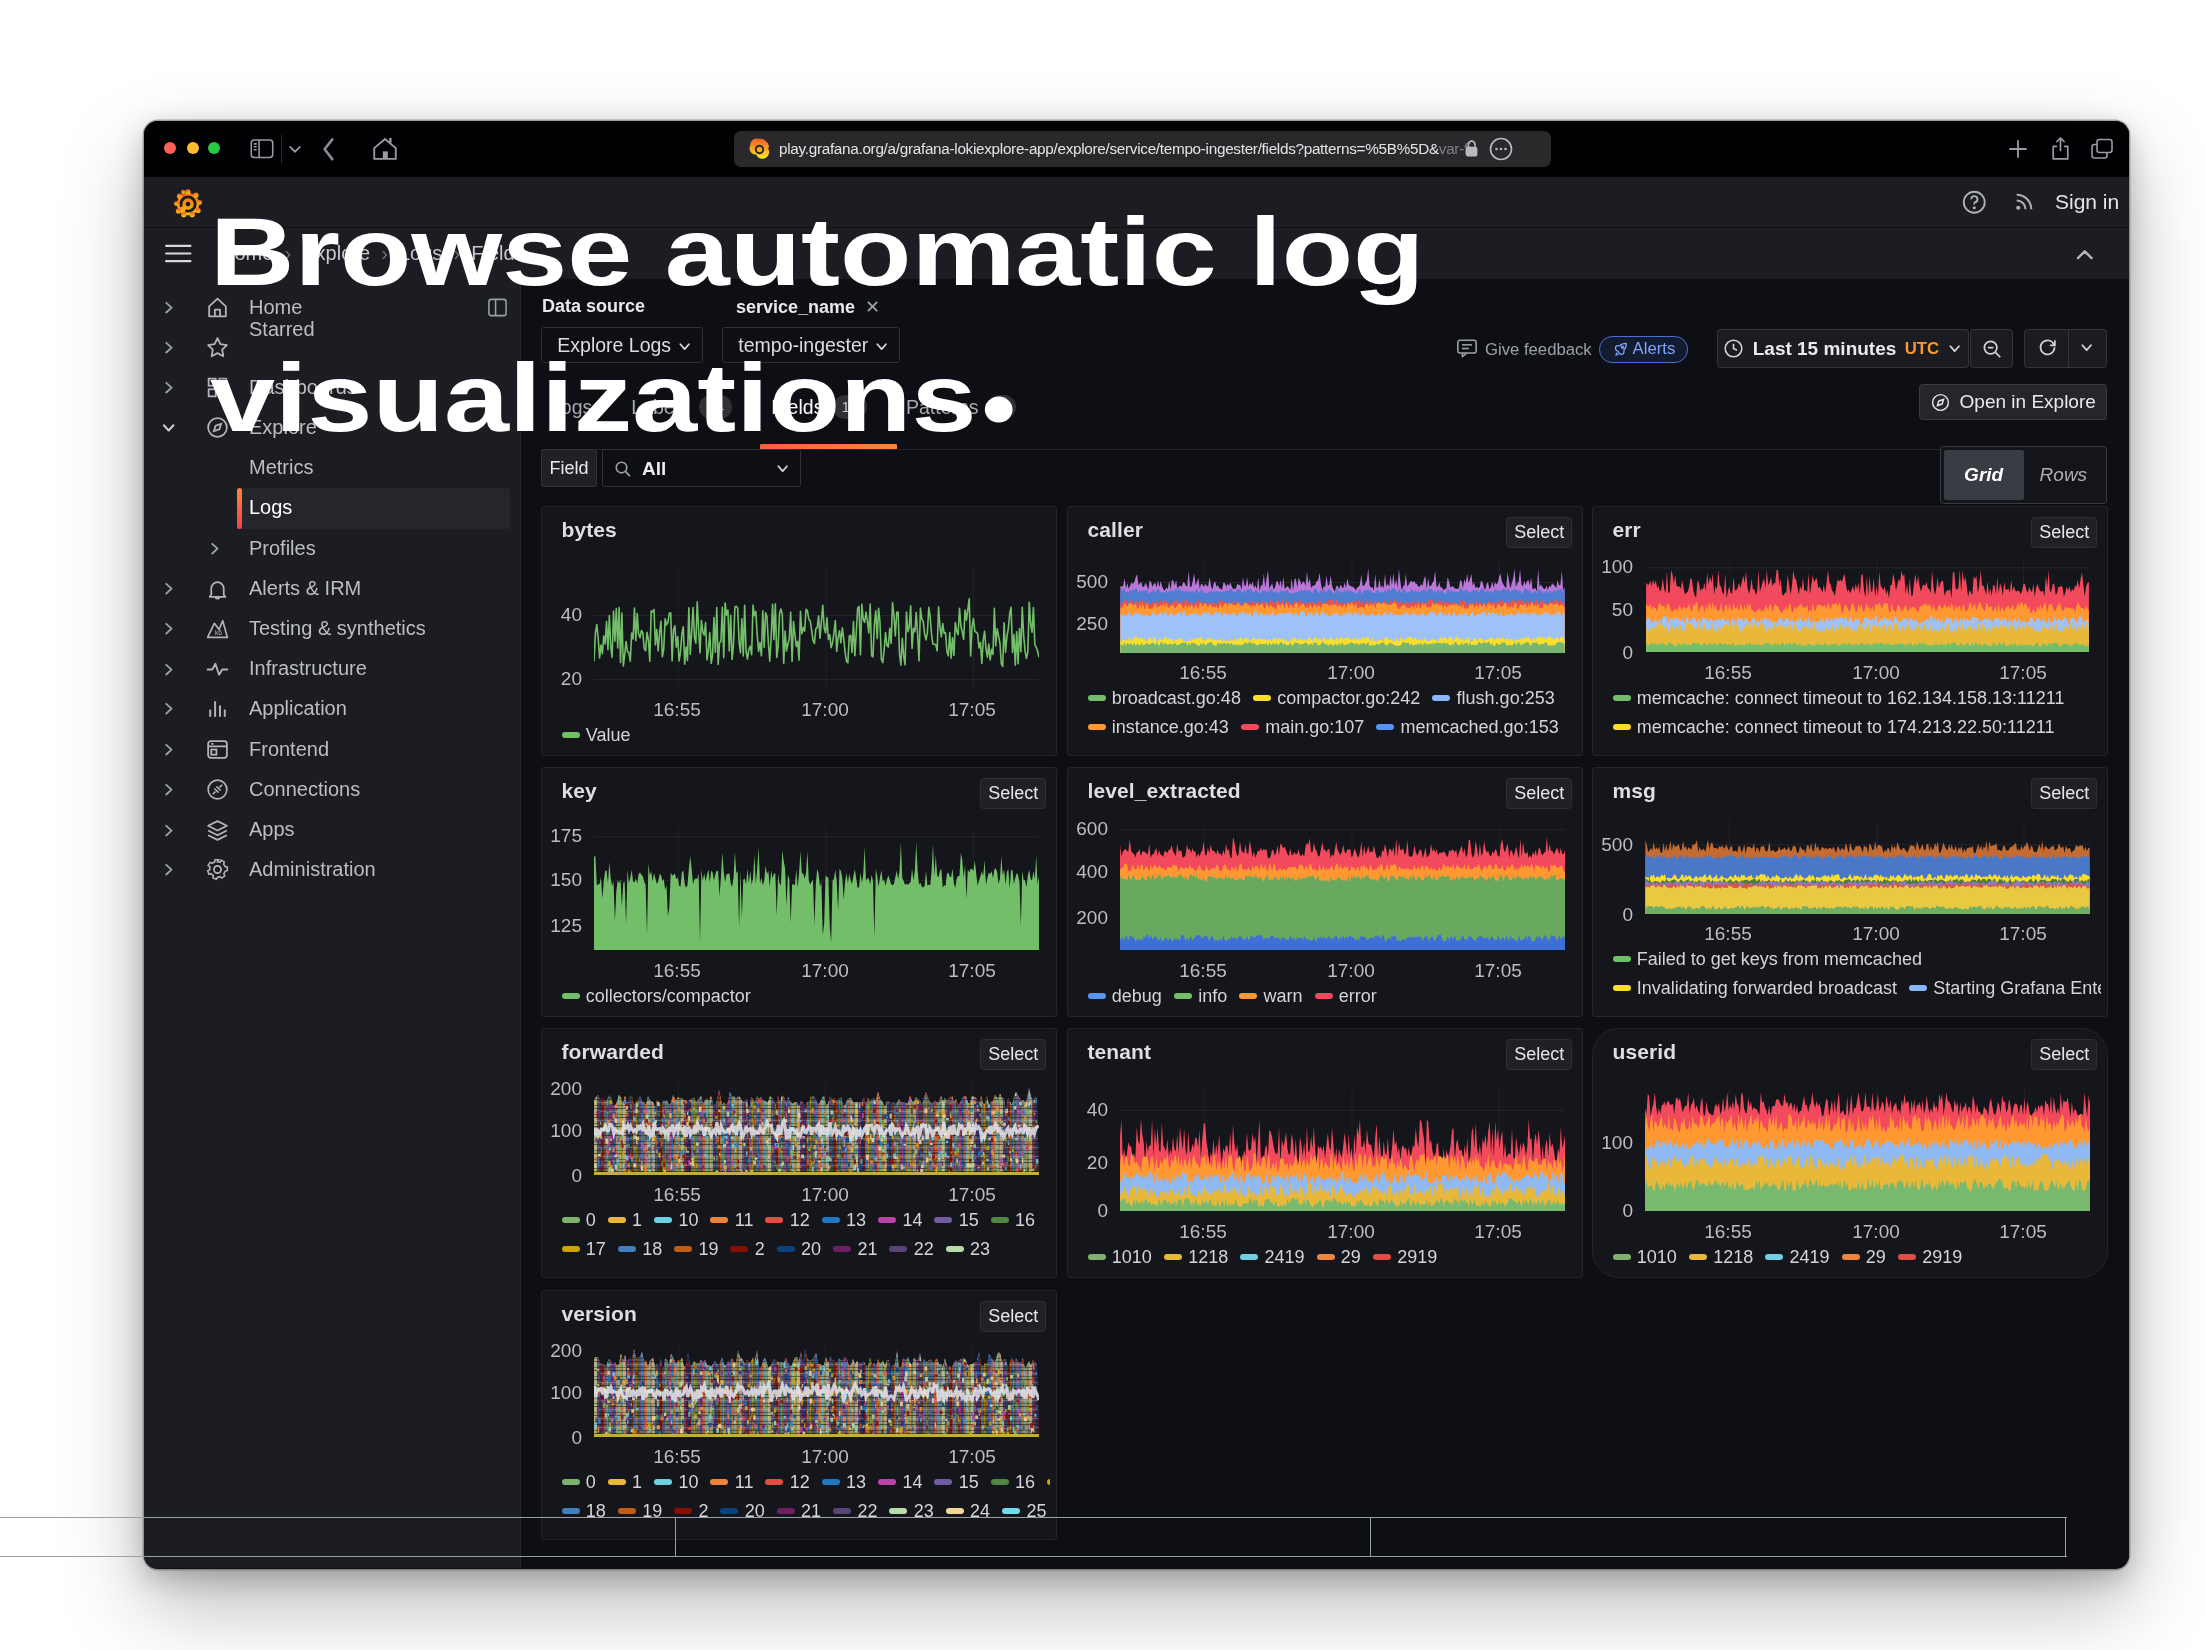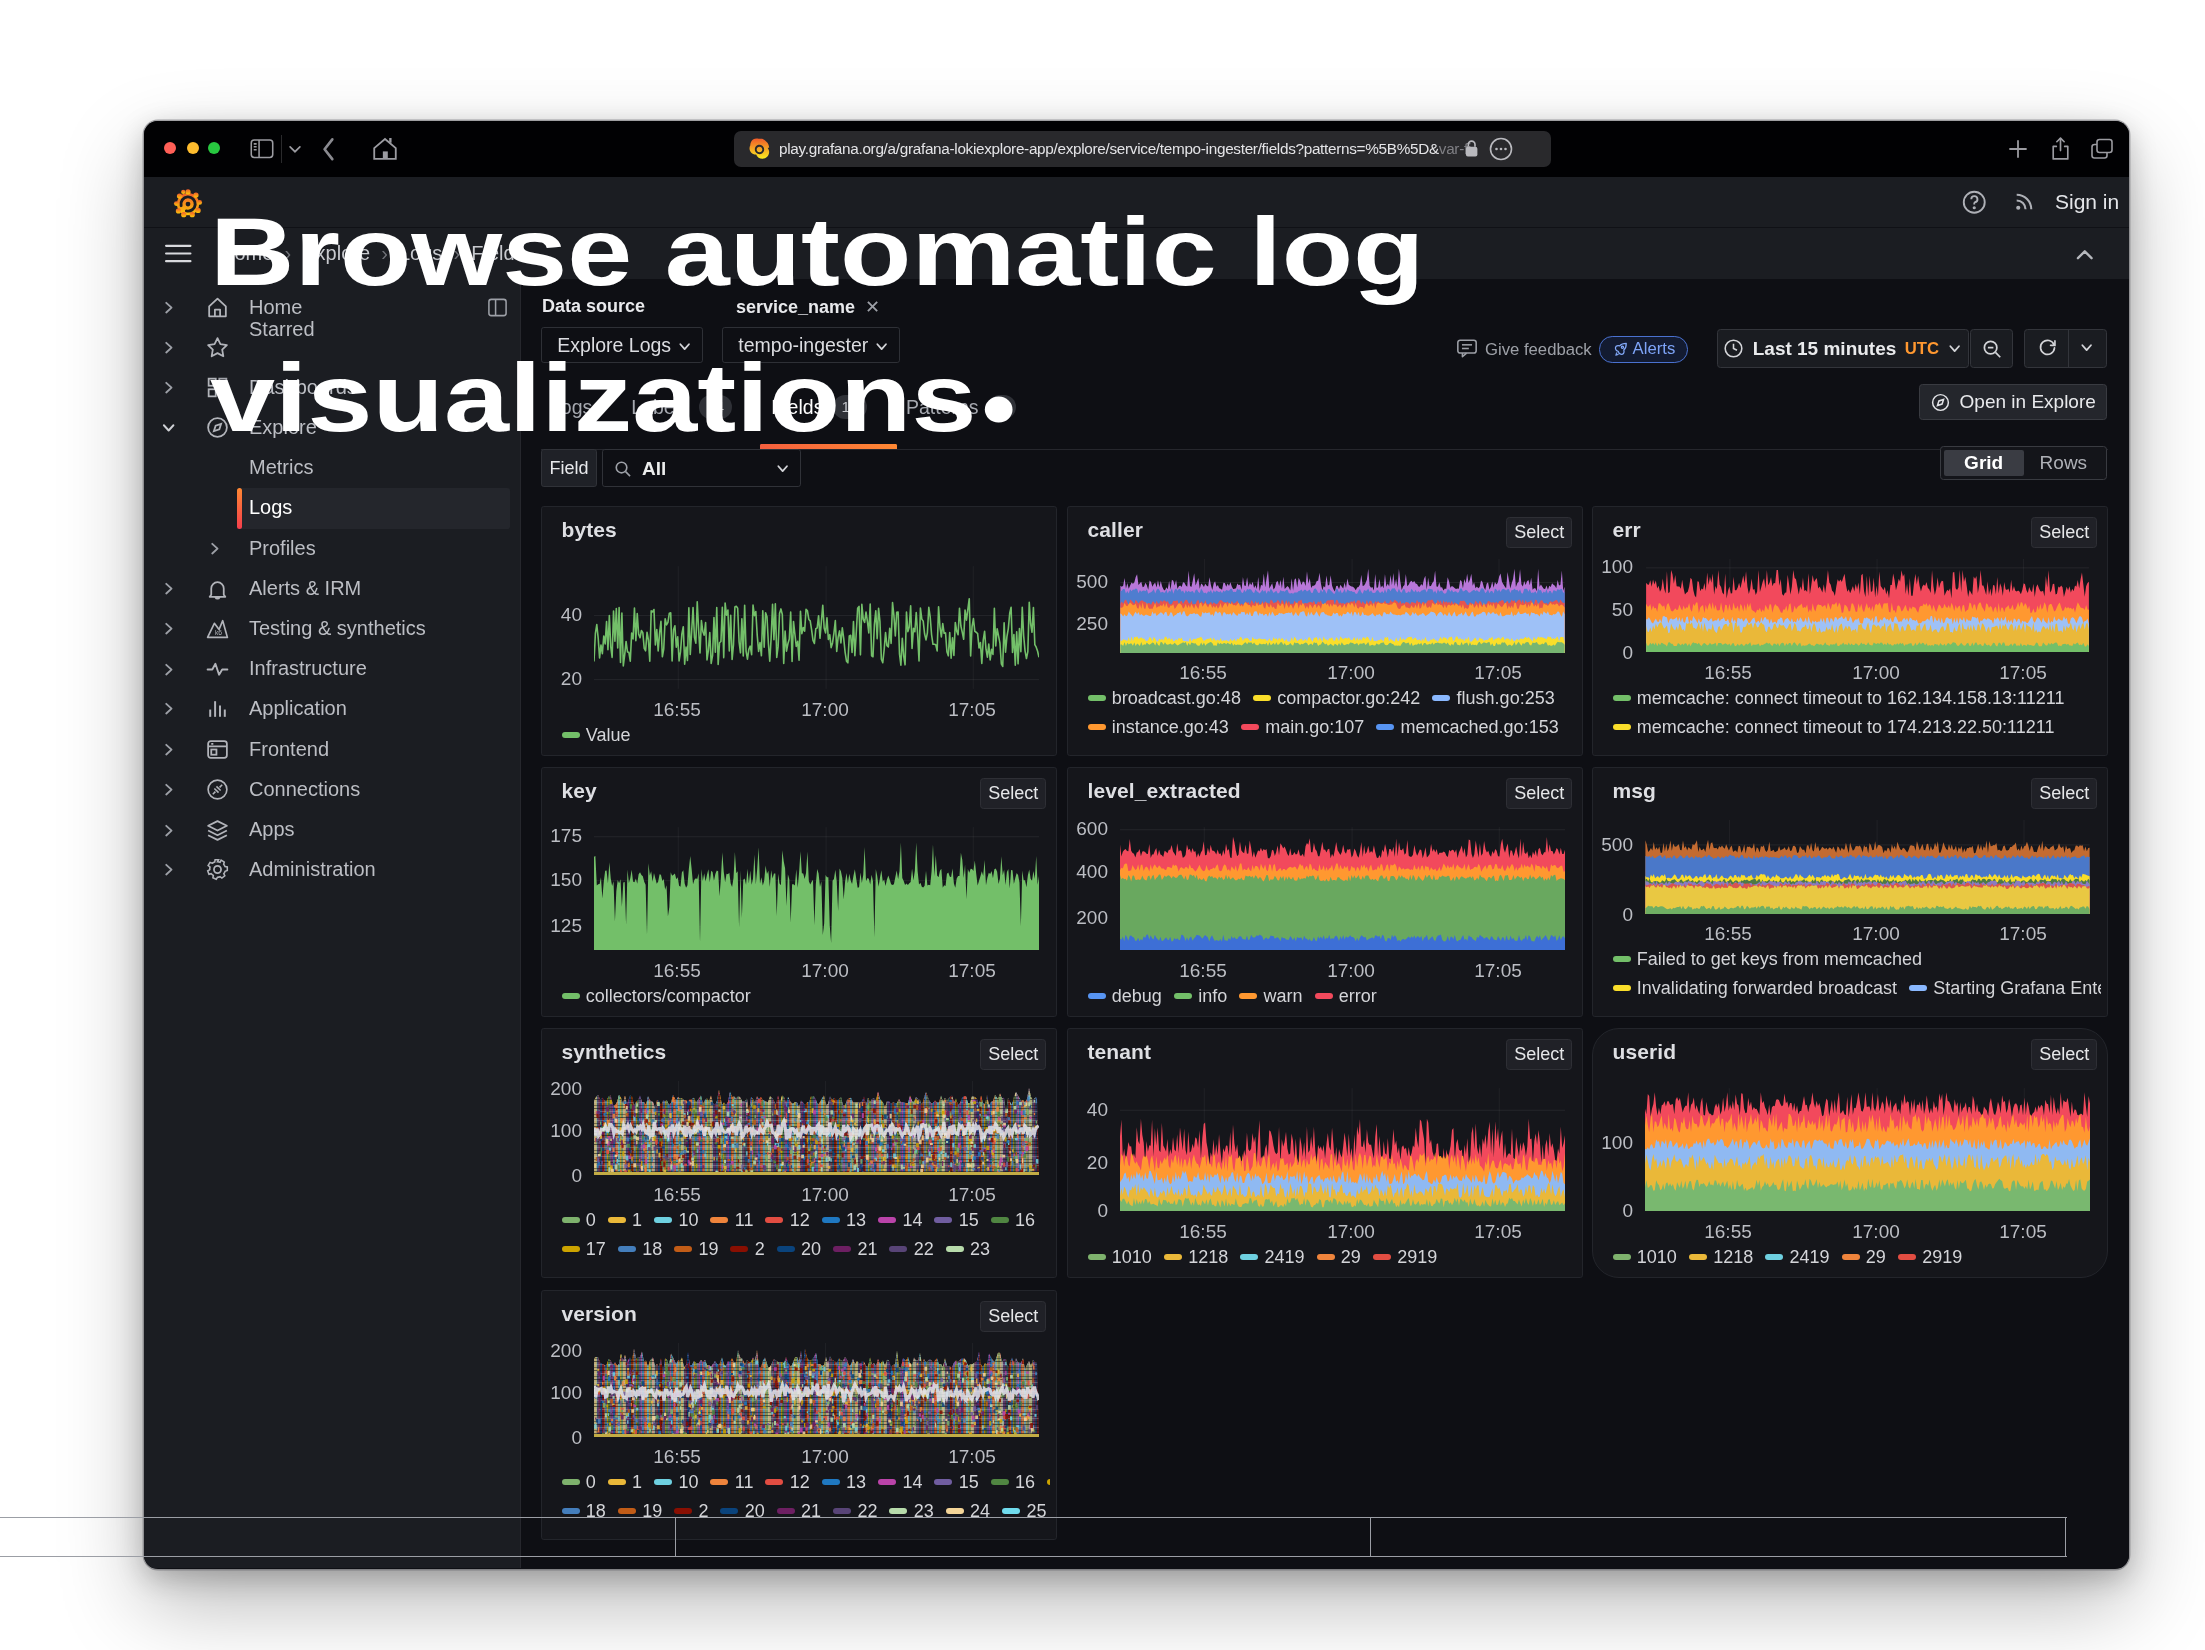--- a/index.html
+++ b/index.html
@@ -330,21 +330,21 @@
       <div style="position:absolute;left:458px;top:328px;width:199px;height:38px;background:#0e0f14;border:0.7px solid #303238;border-radius:2.8px;">
         <span style="position:absolute;left:9.8px;top:9px;"><svg width="19.5" height="19.5" viewBox="0 0 24 24" fill="none" stroke="#9da0a7" stroke-width="2">
             <circle cx="10.5" cy="10.5" r="6.5"></circle>
             <line x1="15.5" y1="15.5" x2="21" y2="21"></line>
           </svg></span>
         <span style="position:absolute;left:39px;top:7.7px;font-size:19px;font-weight:700;color:#eceded;">All</span>
         <span style="position:absolute;right:9.8px;top:11px;"><svg width="15.3" height="15.3" viewBox="0 0 16 16" fill="none" stroke="#d3d4d8" stroke-width="1.9" stroke-linecap="round" stroke-linejoin="round">
             <polyline points="3.5,5.5 8,10.5 12.5,5.5"></polyline>
           </svg></span>
       </div>
-      <div style="position:absolute;left:1796px;top:325px;width:167px;height:34px;background:#14151a;border:0.7px solid #393b41;border-radius:3.5px;display:flex;padding:2.8px;">
+      <div style="position:absolute;left:1796px;top:325px;width:167px;height:58px;background:#14151a;border:0.7px solid #393b41;border-radius:3.5px;display:flex;padding:2.8px;font-style:italic;">
         <span style="flex:1;background:#3a3c43;border-radius:2.1px;display:flex;align-items:center;justify-content:center;font-size:19px;font-weight:700;color:#fff;">Grid</span>
         <span style="flex:1;display:flex;align-items:center;justify-content:center;font-size:19px;color:#aeb0b6;">Rows</span>
       </div>
       <div class="panel" style="left:397px;top:385px;">
         <div class="ptitle">bytes</div>
         <div class="ytick" style="top:97px;">40</div>
         <div class="ytick" style="top:161px;">20</div>
         <div style="position:absolute;left:52px;top:59px;width:445px;height:123px;"><svg width="445" height="123" viewBox="0 0 638 176">
             <rect x="120" y="0" width="1.5" height="176" fill="rgba(240,240,245,0.05)"></rect>
             <rect x="332" y="0" width="1.5" height="176" fill="rgba(240,240,245,0.05)"></rect>
@@ -495,21 +495,21 @@
         <div class="xtick" style="left:388px;top:155px;">17:05</div>
         <div class="lrow" style="top:179px;">
           <span class="li"><span class="ldash" style="background:#73BF69"></span>Failed to get keys from memcached</span>
         </div>
         <div class="lrow" style="top:208px;">
           <span class="li"><span class="ldash" style="background:#FADE2A"></span>Invalidating forwarded broadcast</span>
           <span class="li"><span class="ldash" style="background:#8AB8FF"></span>Starting Grafana Enterpri</span>
         </div>
       </div>
       <div class="panel" style="left:397px;top:907px;">
-        <div class="ptitle">synthetics</div>
+        <div class="ptitle">forwarded</div>
         <div class="selbtn">Select</div>
         <div class="ytick" style="top:49px;">200</div>
         <div class="ytick" style="top:91px;">100</div>
         <div class="ytick" style="top:136px;">0</div>
         <div style="position:absolute;left:52px;top:52px;width:445px;height:94px;">
           <div style="position:absolute;left:0;top:0;width:445px;height:94px;">
             <div style="position:absolute;left:84px;top:0;width:1px;height:94px;background:rgba(240,240,245,0.05)"></div>
             <div style="position:absolute;left:231px;top:0;width:1px;height:94px;background:rgba(240,240,245,0.05)"></div>
             <div style="position:absolute;left:378px;top:0;width:1px;height:94px;background:rgba(240,240,245,0.05)"></div>
             <div style="position:absolute;inset:0;background:repeating-linear-gradient(90deg, #7EB26D 0px 1.4px, #EAB839 1.4px 2.8px, #6ED0E0 2.8px 4.2px, #EF843C 4.2px 5.6px, #E24D42 5.6px 7px, #1F78C1 7px 8.4px, #BA43A9 8.4px 9.8px, #705DA0 9.8px 11px, #508642 11px 12.5px, #CCA300 12.5px 14px, #447EBC 14px 15.3px, #C15C17 15.3px 16.7px, #890F02 16.7px 18px, #0A437C 18px 19.5px, #6D1F62 19.5px 21px, #584477 21px 22px, #B7DBAB 22px 24px, #F4D598 24px 25px);clip-path:polygon(0px 20px, 2.1px 16px, 4.2px 14px, 6.3px 19px, 8.4px 16.7px, 10.5px 19.5px, 12.5px 20px, 14.6px 15.3px, 16.7px 14.6px, 19px 24px, 21px 24.4px, 23px 21px, 25px 14px, 27px 16.7px, 29px 23px, 31px 14.6px, 33px 23px, 36px 14.6px, 38px 15.3px, 40px 24.4px, 42px 21px, 44px 19px, 46px 14.6px, 48px 21px, 50px 21px, 52px 24px, 54px 15.3px, 56px 19.5px, 59px 21px, 61px 27px, 63px 19px, 65px 20px, 67px 24.4px, 69px 19.5px, 71px 20px, 73px 19.5px, 75px 24px, 77px 22px, 79px 14px, 82px 19.5px, 84px 16px, 86px 17.4px, 88px 17.4px, 90px 19px, 92px 19.5px, 94px 20px, 96px 18px, 98px 18px, 100px 16.7px, 102px 21.6px, 105px 17.4px, 107px 14.6px, 109px 23px, 111px 19px, 113px 17.4px, 115px 20px, 117px 14.6px, 119px 22px, 121px 24px, 123px 19.5px, 125px 8.4px, 128px 24px, 130px 21.6px, 132px 24px, 134px 21px, 136px 10.5px, 138px 16px, 140px 15.3px, 142px 17.4px, 144px 15.3px, 146px 16px, 148px 20px, 151px 20px, 153px 17.4px, 155px 31px, 157px 16px, 159px 18px, 161px 21px, 163px 15.3px, 165px 18px, 167px 16px, 169px 19px, 171px 20px, 174px 21.6px, 176px 15.3px, 178px 16.7px, 180px 20px, 182px 23px, 184px 14.6px, 186px 22px, 188px 14.6px, 190px 16px, 192px 21.6px, 194px 16px, 197px 21.6px, 199px 23px, 201px 21px, 203px 21.6px, 205px 26.5px, 207px 19.5px, 209px 21.6px, 211px 24px, 213px 21.6px, 215px 21.6px, 217px 15.3px, 220px 15.3px, 222px 19px, 224px 24px, 226px 21px, 228px 17.4px, 230px 14.6px, 232px 24px, 234px 23px, 236px 15.3px, 238px 19px, 240px 16.7px, 243px 19.5px, 245px 18px, 247px 16px, 249px 24.4px, 251px 24.4px, 253px 19px, 255px 17.4px, 257px 16.7px, 259px 21.6px, 261px 21.6px, 263px 21.6px, 266px 21.6px, 268px 20px, 270px 15.3px, 272px 24px, 274px 16.7px, 276px 21px, 278px 18px, 280px 17.4px, 282px 19.5px, 284px 10.5px, 286px 18px, 289px 21.6px, 291px 26.5px, 293px 20px, 295px 20px, 297px 23px, 299px 21.6px, 301px 22px, 303px 22px, 305px 18px, 307px 21.6px, 309px 21.6px, 312px 22px, 314px 22px, 316px 14.6px, 318px 20px, 320px 21px, 322px 16px, 324px 18px, 326px 19px, 328px 24px, 330px 16.7px, 332px 11px, 335px 19px, 337px 22px, 339px 22px, 341px 19.5px, 343px 21.6px, 345px 21.6px, 347px 14.6px, 349px 21px, 351px 16.7px, 353px 20px, 355px 16.7px, 358px 14.6px, 360px 21.6px, 362px 17.4px, 364px 24px, 366px 22px, 368px 16.7px, 370px 15.3px, 372px 15.3px, 374px 22px, 376px 22px, 378px 15.3px, 381px 16px, 383px 18px, 385px 24px, 387px 14.6px, 389px 22px, 391px 23px, 393px 14px, 395px 24.4px, 397px 21px, 399px 20px, 401px 14px, 404px 18px, 406px 12.5px, 408px 17.4px, 410px 16.7px, 412px 31px, 414px 16.7px, 416px 21px, 418px 24px, 420px 15.3px, 422px 11px, 424px 14.6px, 427px 20px, 429px 19px, 431px 21.6px, 433px 18px, 435px 7px, 437px 16px, 439px 19px, 441px 16.7px, 443px 16px, 445px 94px, 0px 94px);"></div>

